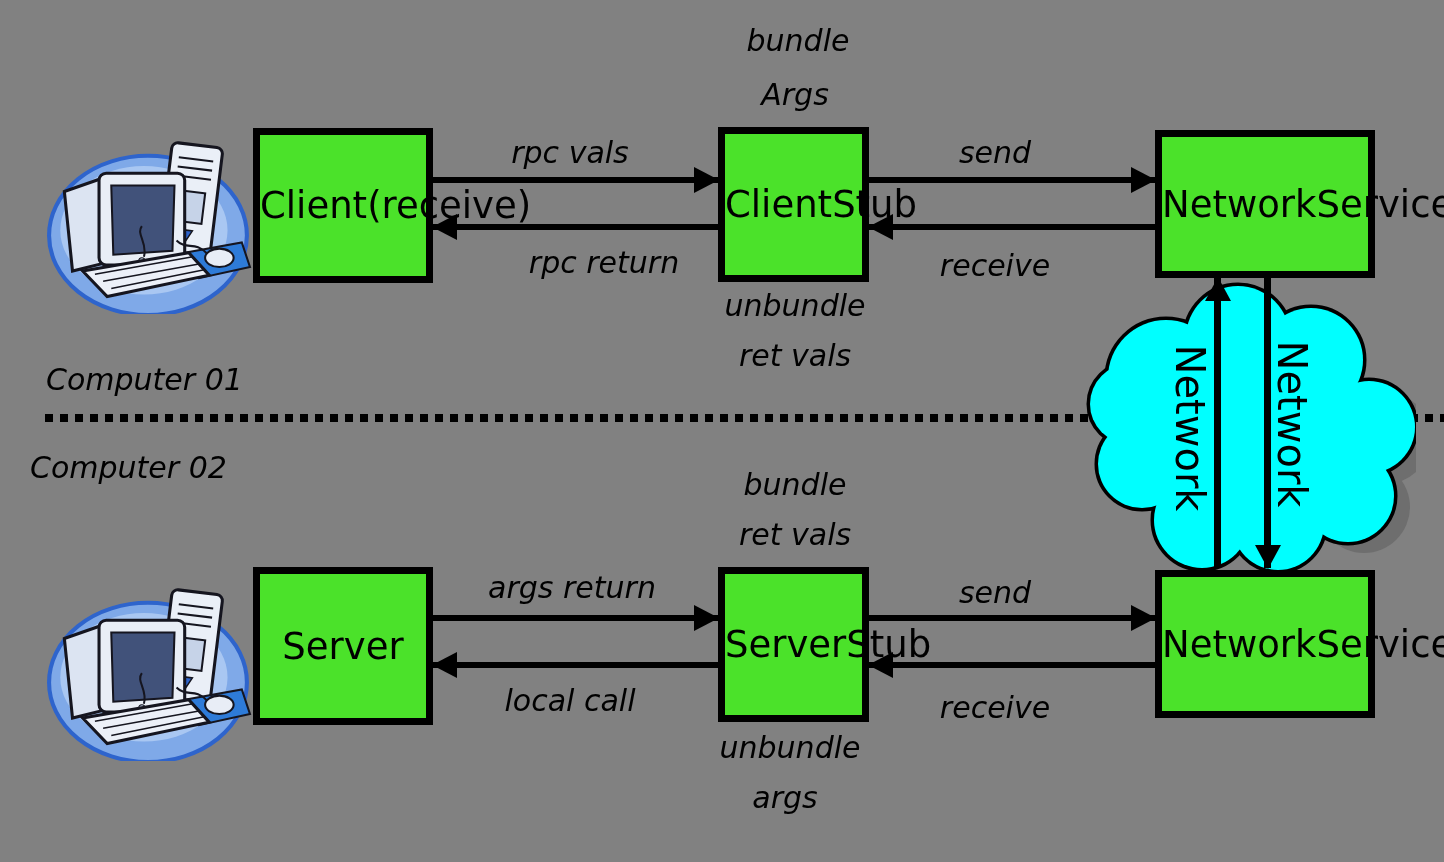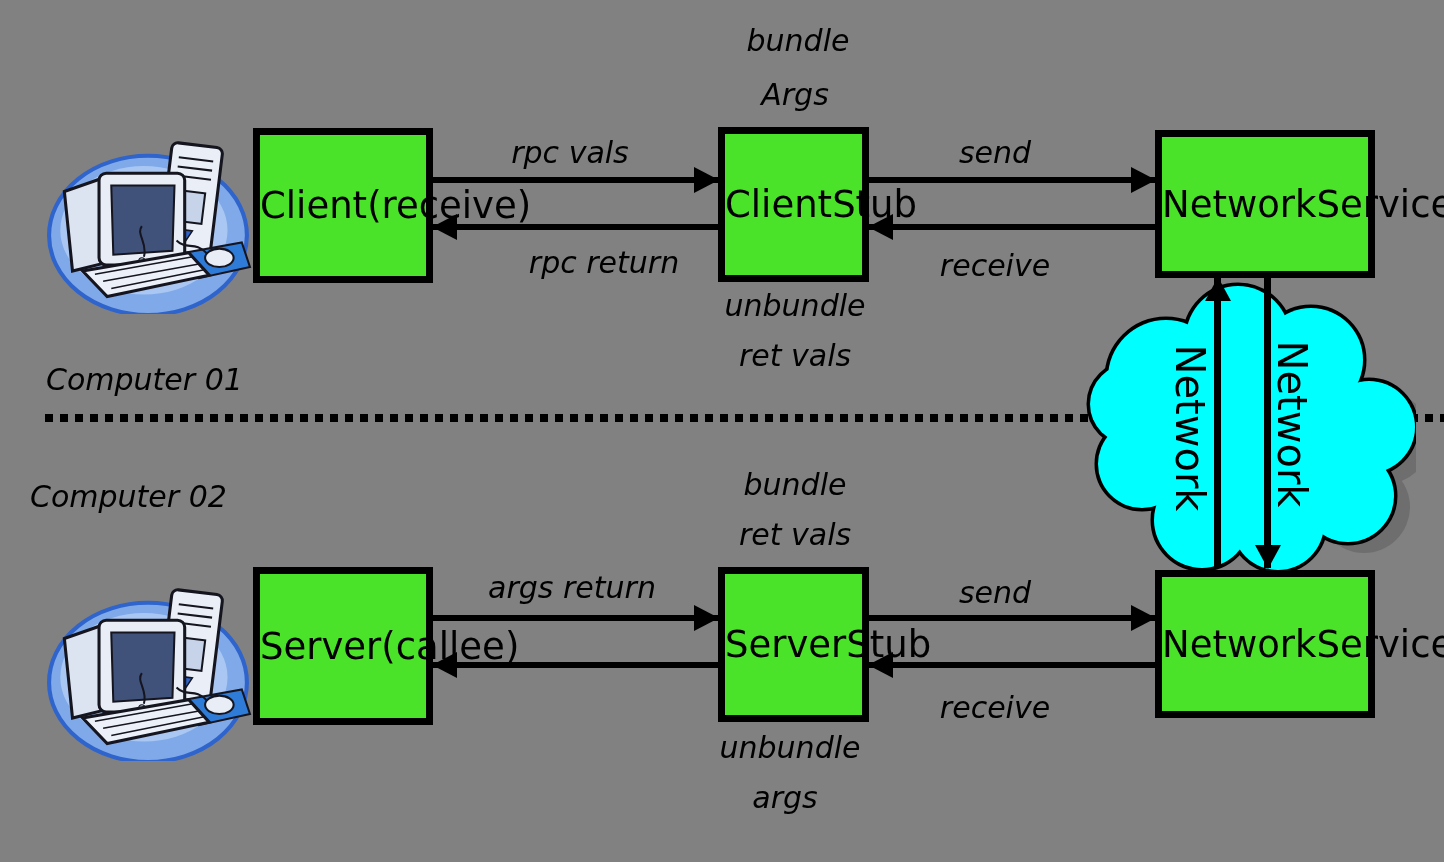--- a/index.html
+++ b/index.html
@@ -138,21 +138,21 @@
   <div class="gbox" style="left:1155px; top:130px; width:220px; height:148px;">
     <span>Network</span>
     <span>Service</span>
   </div>
 
   <div class="lbl" style="left:795px; top:283px;">unbundle</div>
   <div class="lbl" style="left:795px; top:333px;">ret vals</div>
 
   <div class="lbl leftalign" style="left:30px; top:357px;margin-left:16px;">Computer 01</div>
   <div class="divider"></div>
-  <div class="lbl leftalign" style="left:30px; top:445px;margin-top:29px;">Computer 02</div>
+  <div class="lbl leftalign" style="left:30px; top:445px;">Computer 02</div>
 
   <svg class="cloud-svg" viewBox="0 0 330 302">
     <g class="cloud-shadow" transform="translate(16,11)">
       <ellipse cx="165" cy="158" rx="122" ry="96"></ellipse>
       <circle cx="283" cy="155" r="46"></circle>
       <circle cx="262" cy="224" r="46"></circle>
     </g>
     <g class="cloud-stroke">
       <circle cx="80" cy="106" r="58"></circle>
       <circle cx="152" cy="66" r="52"></circle>
@@ -186,26 +186,26 @@
 
   <svg class="pc-svg" style="left:46px; top:565px;" width="206" height="196" viewBox="0 0 202 172">
       <use href="#pc"></use>
     </svg>
 
   <div class="lbl" style="left:795px; top:462px;">bundle</div>
   <div class="lbl" style="left:795px; top:512px;">ret vals</div>
 
   <div class="gbox" style="left:253px; top:567px; width:180px; height:158px;">
     <span>Server</span>
-    <span>(callee)</span>
   </div>
 
   <div class="lbl" style="left:572px; top:565px;">args return</div>
   <div class="harrow right" style="left:433px; top:615px; width:285px;"></div>
   <div class="harrow left" style="left:433px; top:662px; width:285px;"></div>
+  <div class="lbl" style="left:570px; top:678px;">local call</div>
 
   <div class="gbox" style="left:718px; top:567px; width:151px; height:155px;">
     <span>Server</span>
     <span>Stub</span>
   </div>
 
   <div class="lbl" style="left:995px; top:570px;">send</div>
   <div class="harrow right" style="left:869px; top:615px; width:286px;"></div>
   <div class="harrow left" style="left:869px; top:662px; width:286px;"></div>
   <div class="lbl" style="left:995px; top:685px;">receive</div>

